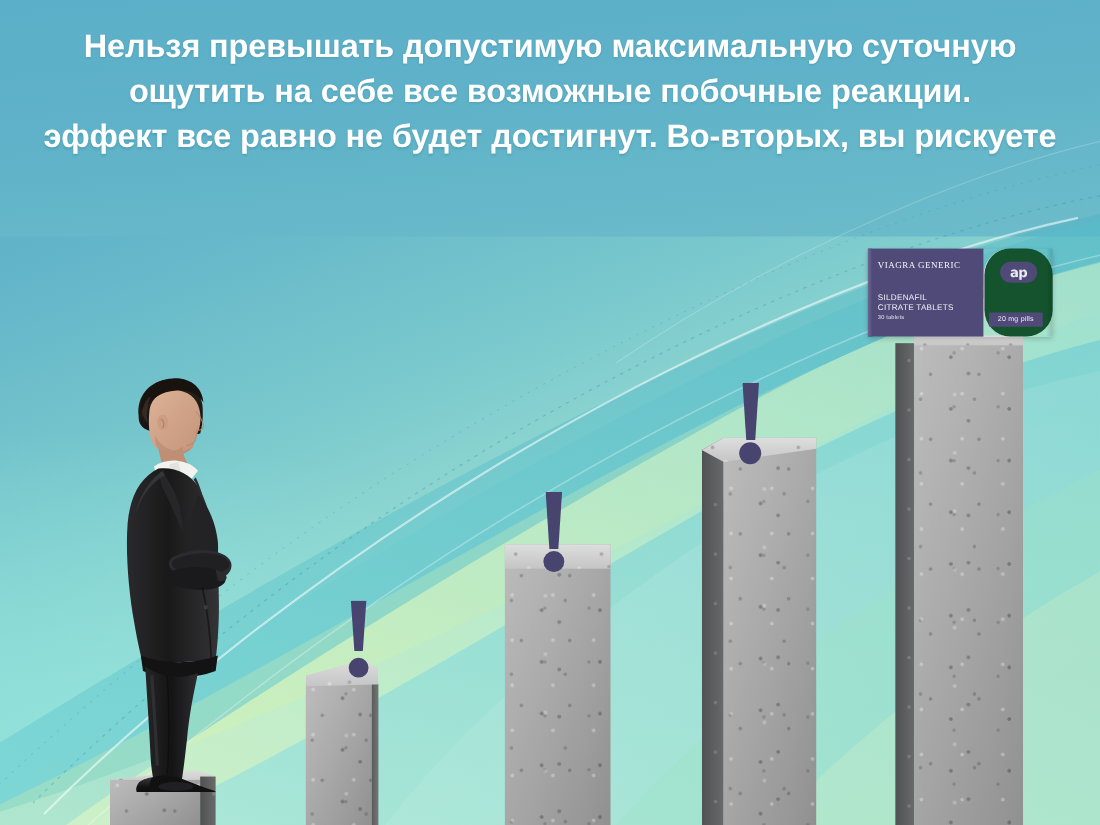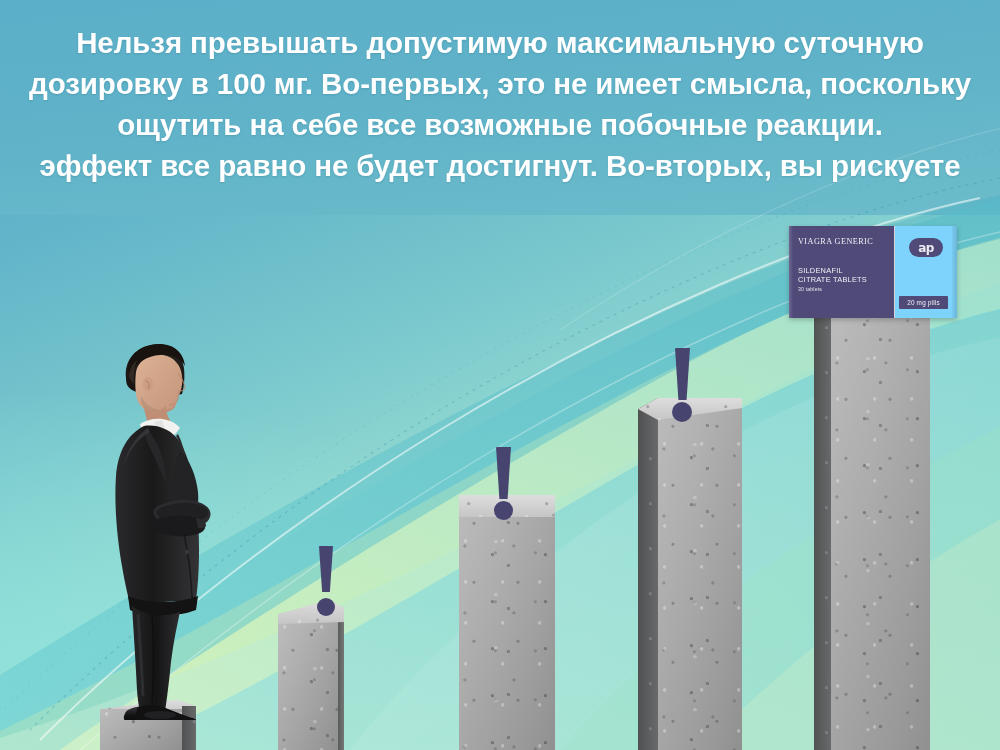--- a/index.html
+++ b/index.html
@@ -99,22 +99,23 @@
     padding:11px 9px 6px 9px;color:#f2f1f7;
   }
   .box-left:before{
     content:"";position:absolute;left:0;top:0;bottom:0;width:4px;
     background:linear-gradient(90deg,#6e6a93,#4f4a78);
   }
   .box-title{font-size:8.2px;letter-spacing:.45px;font-family:"Liberation Serif","DejaVu Serif",serif;}
   .box-sub{position:absolute;left:9px;top:40px;font-size:7.4px;line-height:9.2px;letter-spacing:.25px;}
   .box-count{position:absolute;left:9px;top:60px;font-size:5.2px;letter-spacing:.15px;opacity:.92;}
   .box-right{
-    flex:0 0 63px;background:#7dd3fc;position:relative;
+    flex:0 0 63px;background:#14532d;position:relative;
     border-left:1px solid #d6d3dc;
+    border-radius:24px;
   }
   .box-right:after{
     content:"";position:absolute;right:0;top:0;bottom:0;width:5px;
     background:linear-gradient(90deg,rgba(0,0,0,.04),rgba(0,0,0,.14));
   }
   .logo{
     position:absolute;left:50%;top:12px;transform:translateX(-50%);
     width:34px;height:19px;border-radius:10px;
     background:#4f4a78;display:flex;align-items:center;justify-content:center;
   }
@@ -176,21 +177,20 @@
       <path d="M1000,150 C820,186 600,282 400,404 C240,500 100,618 -10,722" fill="none" stroke="#2f8fa3" stroke-opacity=".22" stroke-width="1" stroke-dasharray="2 6"></path>
       <path d="M1040,330 C900,352 760,412 640,492 C520,572 420,660 350,750 L1040,750 Z" fill="url(#gD)" opacity=".28"></path>
       <path d="M560,750 C660,640 800,520 1040,408 L1040,750 Z" fill="#9fe3c7" opacity=".35"></path>
       <path d="M700,750 C790,660 900,570 1040,498 L1040,750 Z" fill="#d3f0c6" opacity=".3"></path>
       <path d="M1040,120 C900,146 720,222 560,330" fill="none" stroke="#ffffff" stroke-opacity=".2" stroke-width="1"></path>
     </svg>
   </div>
 
   <div class="headline">
     <span class="ln">Нельзя превышать допустимую максимальную суточную</span>
-    <span class="ln">дозировку в 100 мг. Во-первых, это не имеет смысла, поскольку</span>
     <span class="ln">ощутить на себе все возможные побочные реакции.</span>
     <span class="ln">эффект все равно не будет достигнут. Во-вторых, вы рискуете</span>
   </div>
 
   <div class="pillar" style="left:814px;top:312px;width:116px;height:438px;">
     <div class="concrete-side side" style="left:0;width:17px;"></div>
     <div class="concrete-front face" style="left:17px;width:99px;"></div>
     <div class="concrete-top cap" style="left:17px;top:-7px;width:99px;height:9px;"></div>
   </div>
 
@@ -225,21 +225,21 @@
   <div class="excl" style="left:495px;top:447px;width:17px;height:52px;--ec:#474470;">
     <div class="bar"></div>
   </div>
   <div class="excl-dot" style="left:494px;top:501px;width:19px;height:19px;background:#474470;"></div>
 
   <div class="excl" style="left:674px;top:348px;width:17px;height:52px;--ec:#474470;">
     <div class="bar"></div>
   </div>
   <div class="excl-dot" style="left:672px;top:402px;width:20px;height:20px;background:#474470;"></div>
 
-  <div class="box" style="left:789px;top:226px;width:168px;height:92px;">
+  <div class="box" style="left:789px;top:226px;width:168px;height:80px;">
     <div class="box-left">
       <div class="box-title">VIAGRA GENERIC</div>
       <div class="box-sub">
         <span>SILDENAFIL</span><br>
         <span>CITRATE TABLETS</span>
       </div>
       <div class="box-count">30 tablets</div>
     </div>
     <div class="box-right">
       <div class="logo">

